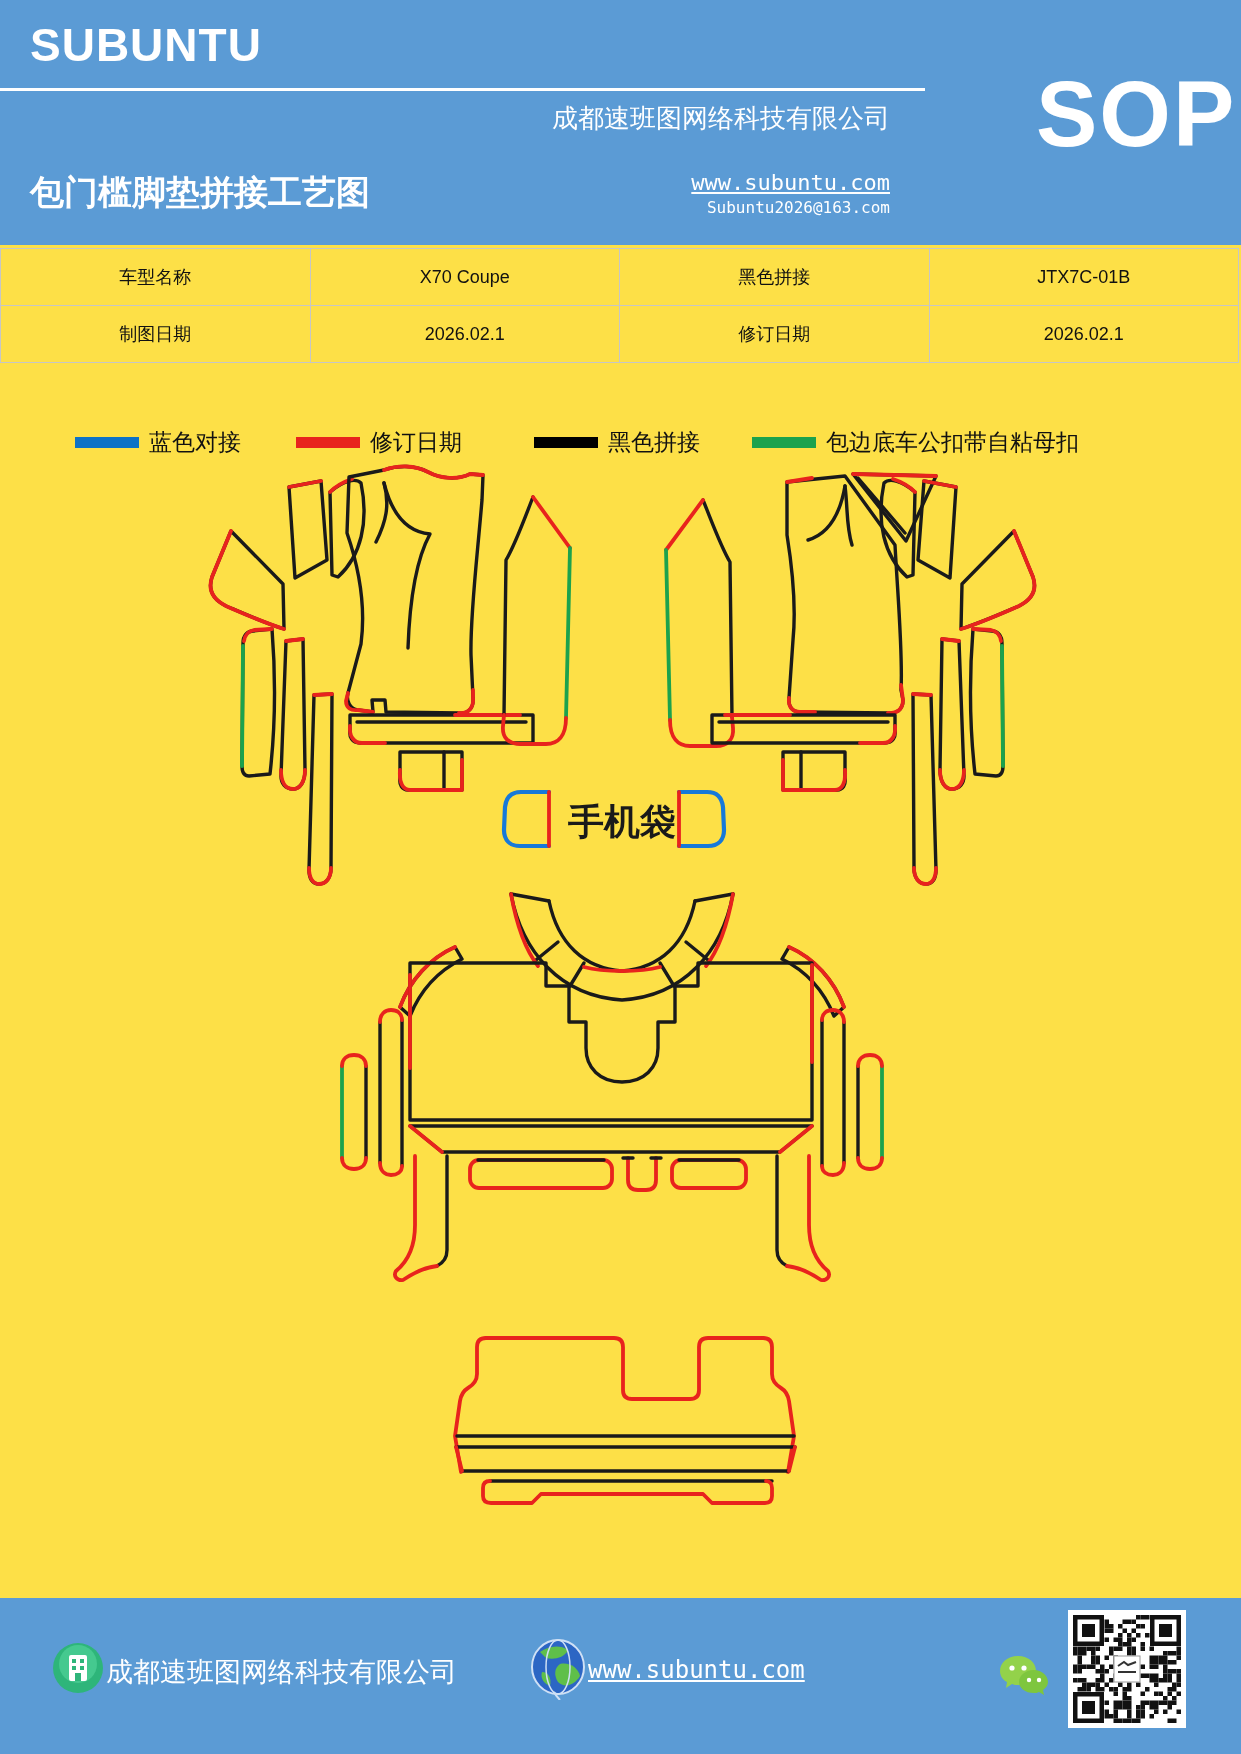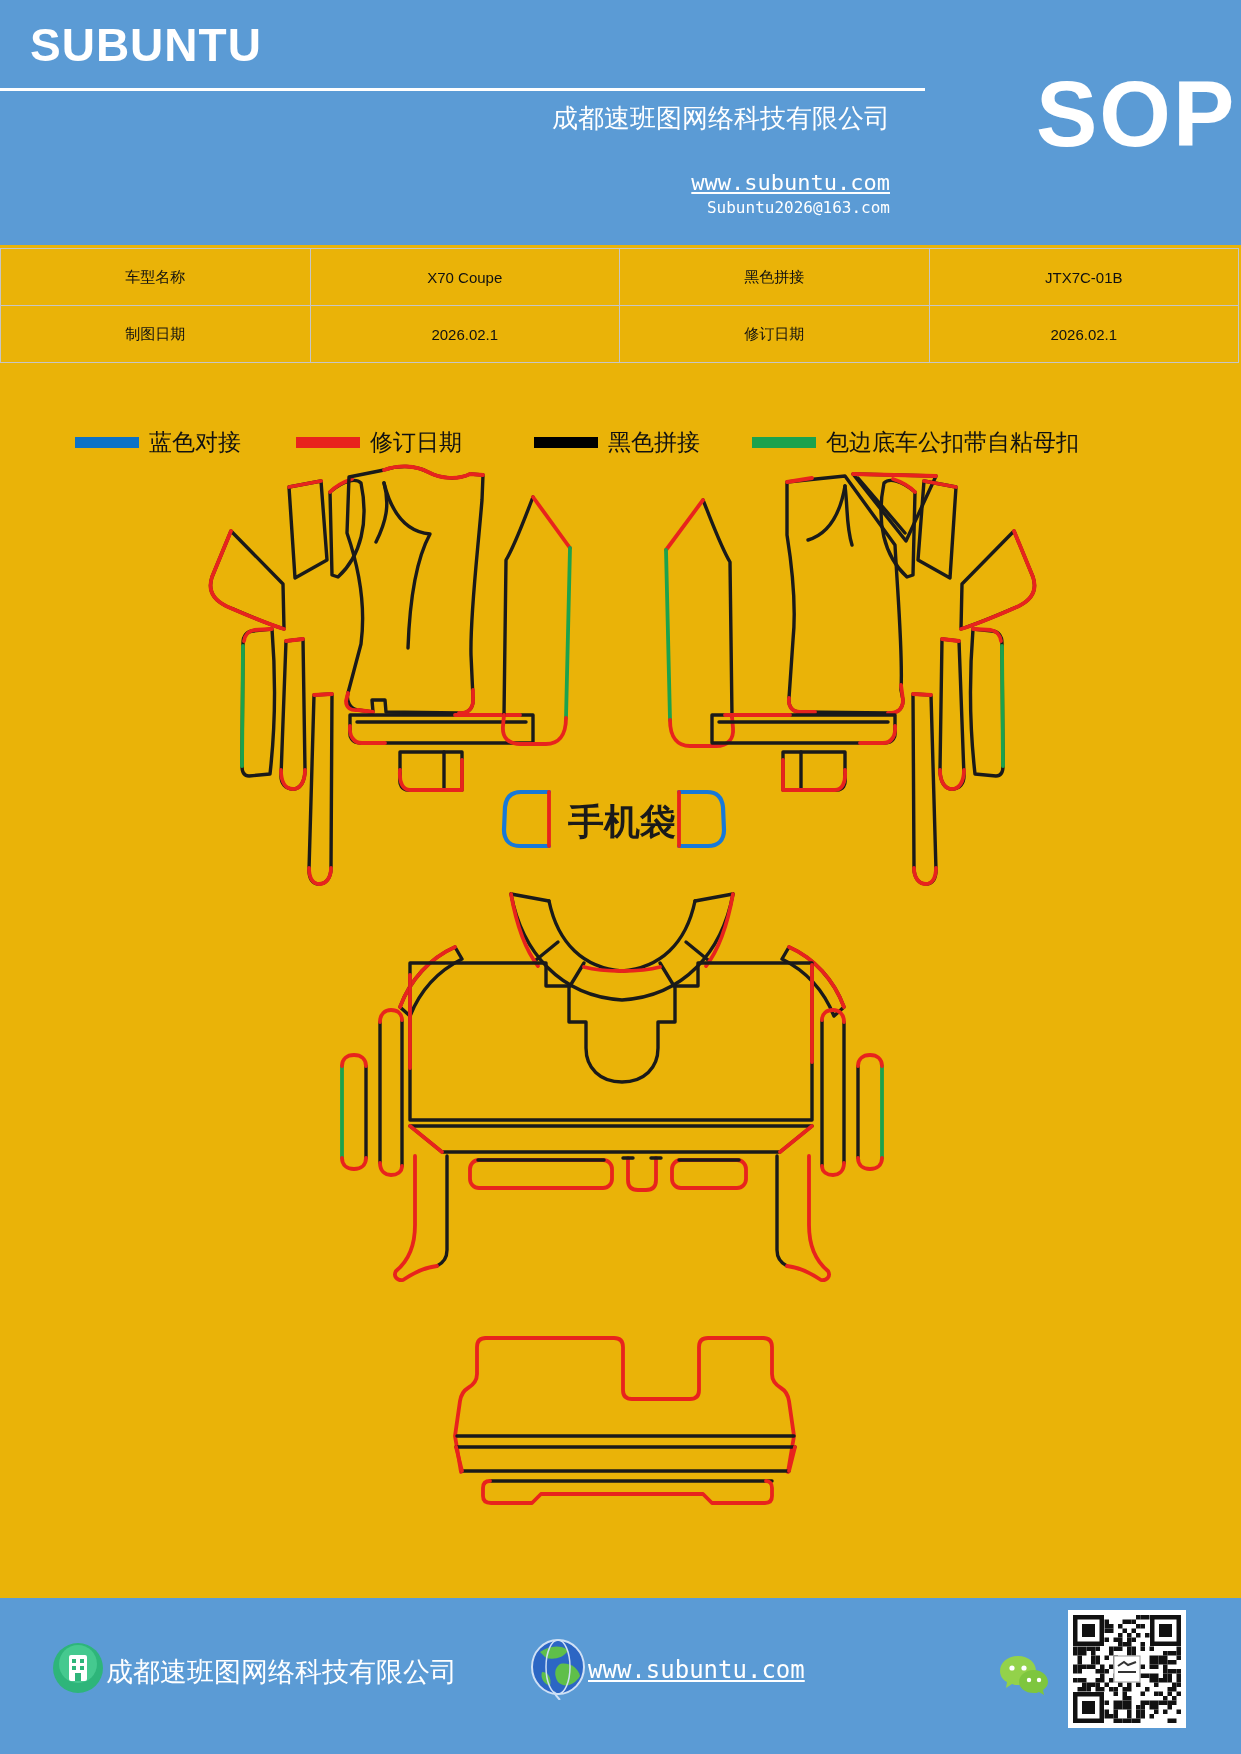--- a/index.html
+++ b/index.html
@@ -1,34 +1,34 @@
 <!DOCTYPE html>
 <html><head>
 <meta charset="utf-8">
 <style>
   html,body{margin:0;padding:0;background:#e9e9e9;}
-  .page{position:relative;width:1241px;height:1754px;background:#eab308;overflow:hidden;
+  .page{position:relative;width:1241px;height:1754px;background:#fde047;overflow:hidden;
         font-family:"Liberation Sans",sans-serif;margin:0 auto;}
   
   .header{position:absolute;left:0;top:0;width:1241px;height:245px;background:#5b9bd5;}
   .logo{position:absolute;left:30px;top:18px;color:#fff;font-size:46px;font-weight:900;
         letter-spacing:1px;font-stretch:condensed;}
   .header-rule{position:absolute;left:0;top:88px;width:925px;height:3px;background:#fff;}
   .doc-title{position:absolute;left:30px;top:170px;color:#fff;font-size:34px;font-weight:bold;}
   .hdr-company{position:absolute;right:351px;top:101px;color:#fff;font-size:26px;}
   .hdr-web{position:absolute;right:351px;top:170px;color:#fff;font-size:22px;
            font-family:"DejaVu Sans Mono",monospace;text-decoration:underline;}
   .hdr-mail{position:absolute;right:351px;top:198px;color:#fff;font-size:16px;
            font-family:"DejaVu Sans Mono",monospace;}
   .sop{position:absolute;left:1036px;top:62px;color:#fff;font-size:92px;font-weight:700;
        letter-spacing:2px;}
   
   .info-table{position:absolute;left:0;top:248px;width:1239px;border-collapse:collapse;}
   .info-table td{border:1px solid #c6c6c6;height:54px;text-align:center;vertical-align:middle;
-       font-size:15px;color:#111;width:25%;}
+       font-size:18px;color:#111;width:25%;}
   
   .legend{position:absolute;left:0;top:403px;width:1241px;height:34px;}
   .legend-item{position:absolute;top:0;height:34px;display:flex;align-items:center;margin-top:22px;}
   .legend-swatch{width:64px;height:11px;margin-right:10px;}
   .legend-label{font-size:23px;color:#111;}
   
   .diagram{position:absolute;left:0;top:450px;width:1241px;height:1065px;}
   .sk{stroke:#1a1a1a;fill:none;stroke-width:3.4;stroke-linecap:round;stroke-linejoin:round;}
   .sr{stroke:#e8231d;fill:none;stroke-width:3.8;stroke-linecap:round;stroke-linejoin:round;}
   .sg{stroke:#1ca24d;fill:none;stroke-width:3.8;stroke-linecap:round;stroke-linejoin:round;}
@@ -45,20 +45,21 @@
   .qr-card{position:absolute;left:1068px;top:12px;width:118px;height:118px;background:#fff;}
 </style>
 </head>
 <body>
 
 <div class="page">
 
   <div class="header">
     <div class="logo">SUBUNTU</div>
     <div class="header-rule"></div>
+    <div class="doc-title">包门槛脚垫拼接工艺图</div>
     <div class="hdr-company">成都速班图网络科技有限公司</div>
     <div class="hdr-web">www.subuntu.com</div>
     <div class="hdr-mail">Subuntu2026@163.com</div>
     <div class="sop">SOP</div>
   </div>
 
   <table class="info-table">
     <tbody>
         <tr>
       <td>车型名称</td>

